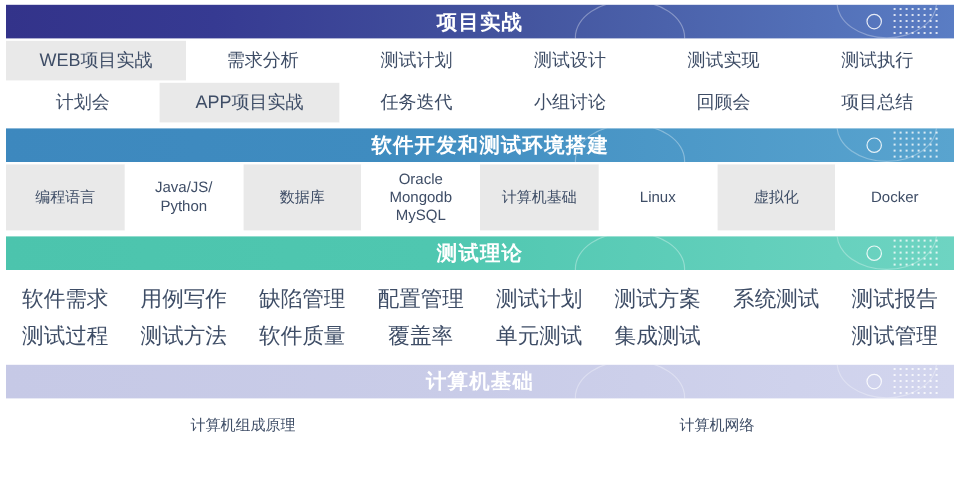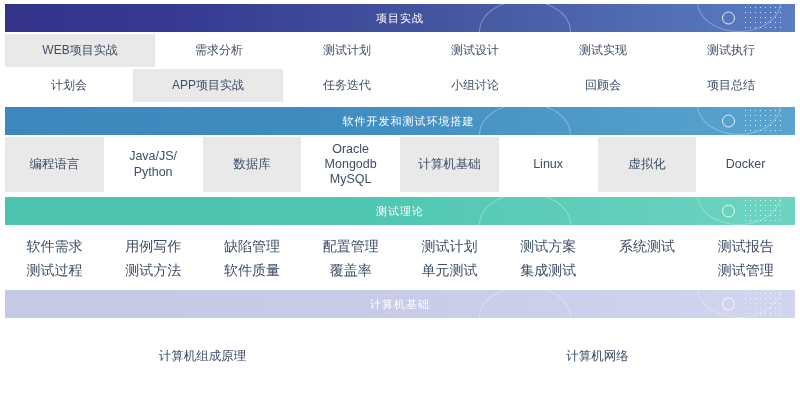--- a/index.html
+++ b/index.html
@@ -30,22 +30,22 @@
     height: 28px;
     display: flex;
     align-items: center;
     justify-content: center;
     overflow: hidden;
   }
   .band-title {
     position: relative;
     z-index: 3;
     color: #ffffff;
-    font-size: 11px;
-    font-weight: normal;
+    font-size: 17px;
+    font-weight: bold;
     letter-spacing: 1px;
     line-height: 1;
   }
   .band.b1 { background: linear-gradient(90deg, #33338a 0%, #363a92 22%, #44559f 55%, #5a7dc4 100%); }
   .band.b2 { background: linear-gradient(90deg, #3d88be 0%, #3f8cc0 40%, #59a4cf 100%); padding-left: 17px; }
   .band.b3 { background: linear-gradient(90deg, #4cc4ad 0%, #4fc7b0 45%, #6ed4c2 100%); }
   .band.b4 { background: linear-gradient(90deg, #c6c9e6 0%, #c9cce8 50%, #d2d5ee 100%); align-items: center; }
   .band.b4 .band-title { color: #ffffff; }
 
   
@@ -97,21 +97,21 @@
   
   .row {
     display: flex;
     margin: 0 5px;
     height: 33px;
   }
   .row .cell {
     display: flex;
     align-items: center;
     justify-content: center;
-    font-size: 12px;
+    font-size: 15px;
     color: #3e4d66;
     box-sizing: border-box;
     background: #ffffff;
   }
   .row .cell.shaded { background: #e9e9e9; }
   .row .cell.first { flex: 0 0 150px; }
   .row .cell.rest  { flex: 1 1 0; }
   .gap-2 { height: 2px; }
 
   
@@ -138,29 +138,29 @@
   .textgrid {
     display: flex;
     margin: 0 5px;
     padding-top: 9px;
   }
   .tcol {
     flex: 1 1 0;
     text-align: center;
   }
   .tcol .line {
-    font-size: 14px;
+    font-size: 18px;
     color: #3e4d66;
     line-height: 1.72;
   }
 
   
   .foot-items {
     display: flex;
-    margin: 16px 5px;
+    margin: 0 5px;
     padding-top: 14px;
   }
   .foot-items .fcol {
     flex: 1 1 0;
     text-align: center;
     font-size: 12.5px;
     color: #3e4d66;
   }
 
   .note {

